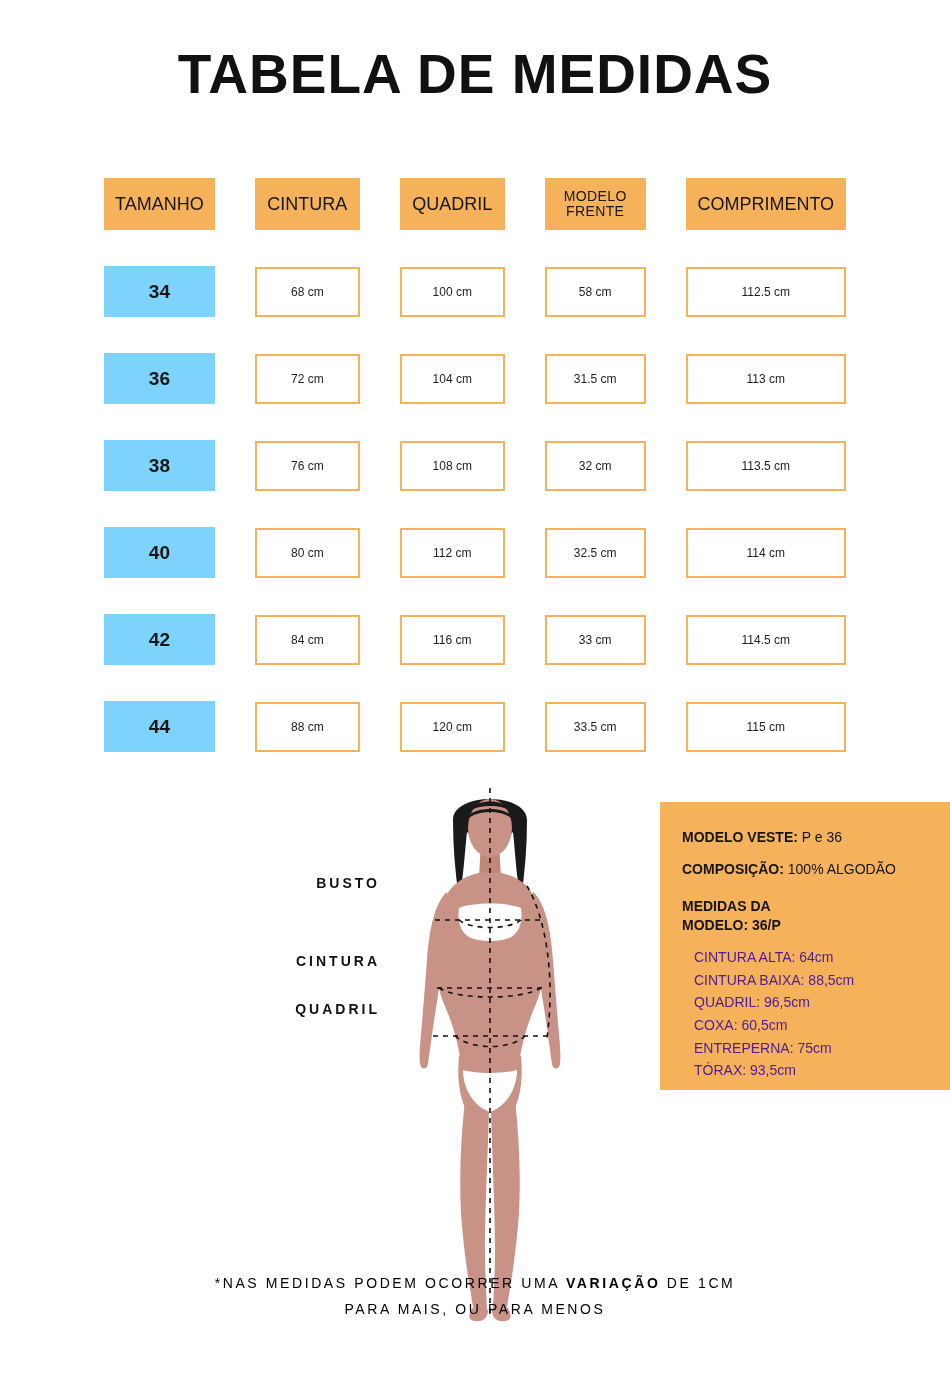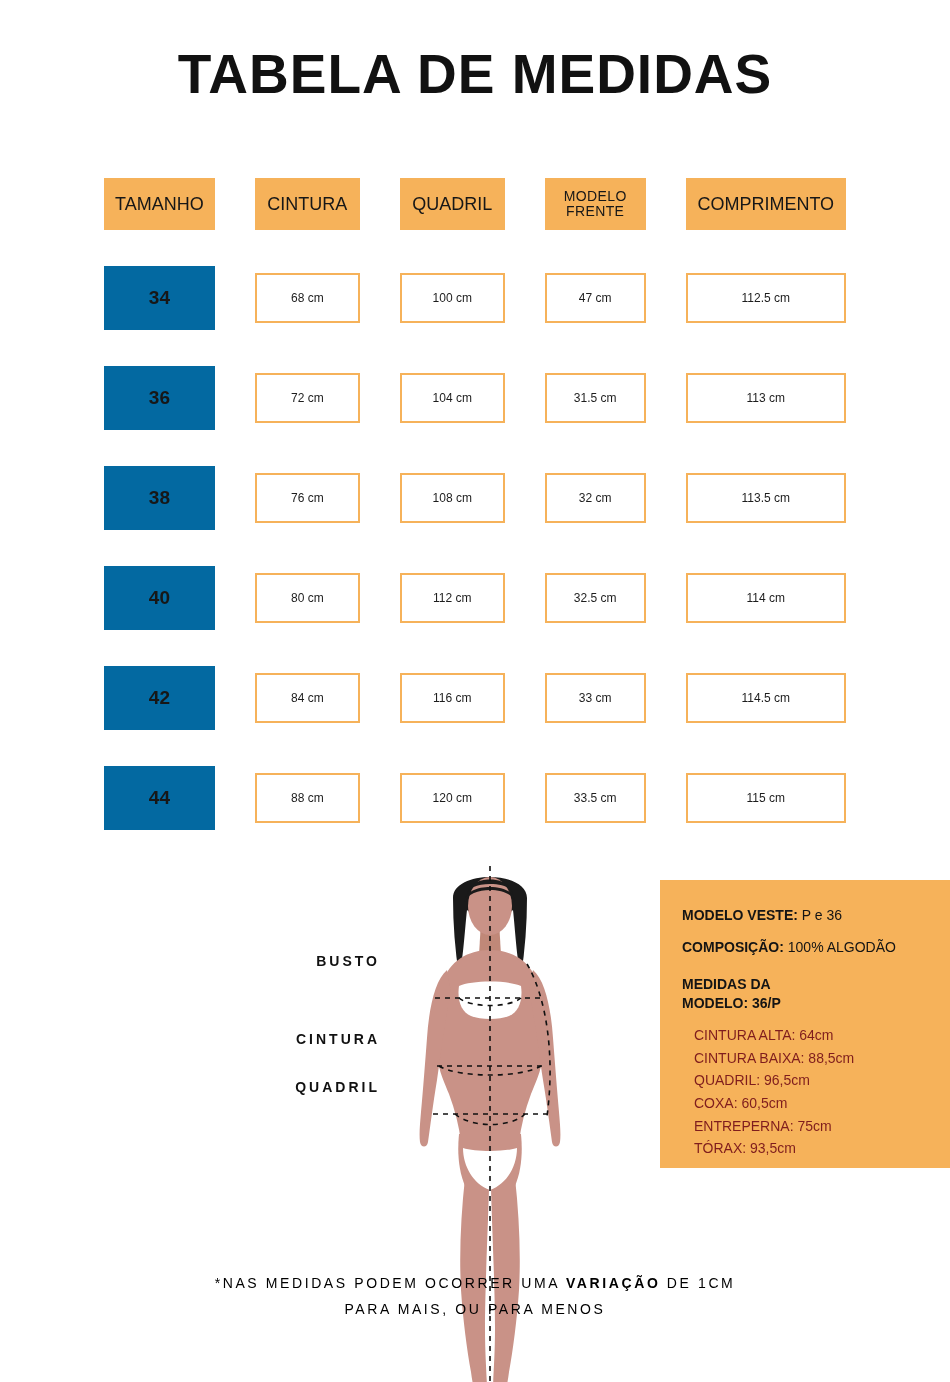--- a/index.html
+++ b/index.html
@@ -43,22 +43,22 @@
     align-items: center;
     justify-content: center;
     font-size: 18px;
     font-weight: 400;
     color: #171717;
     text-align: center;
     line-height: 1.05;
   }
   .hdr-cell.two-line { font-size: 14px; letter-spacing: .4px; }
   .size-cell {
-    background: #0369a1;
-    height: 64px;
+    background: #7dd3fc;
+    height: 51px;
     display: flex;
     align-items: center;
     justify-content: center;
     font-size: 19px;
     font-weight: 700;
     color: #171717;
   }
   .val-cell {
     background: #ffffff;
     border: 2px solid #f6b25a;
@@ -121,21 +121,21 @@
   .info-line b { font-weight: 700; }
   .info-sub-title {
     font-size: 14px;
     font-weight: 700;
     color: #141414;
     line-height: 1.4;
     margin: 18px 0 10px 0;
   }
   .info-meas {
     font-size: 14px;
-    color: #7f1d1d;
+    color: #4c1d95;
     line-height: 1.62;
     padding-left: 12px;
   }
 
   
   .footnote {
     position: absolute;
     left: 0;
     right: 0;
     bottom: 59px;
@@ -182,21 +182,21 @@
       <td>
           <div class="size-cell">34</div>
         </td>
       <td>
           <div class="val-cell">68 cm</div>
         </td>
       <td>
           <div class="val-cell">100 cm</div>
         </td>
       <td>
-          <div class="val-cell">47 cm</div>
+          <div class="val-cell">58 cm</div>
         </td>
       <td>
           <div class="val-cell">112.5 cm</div>
         </td>
     </tr>
     <tr>
       <td>
           <div class="size-cell">36</div>
         </td>
       <td>

